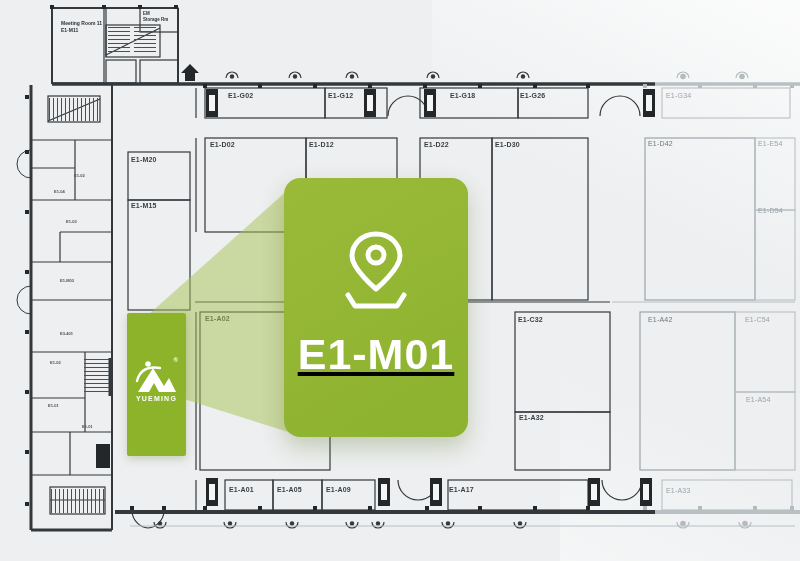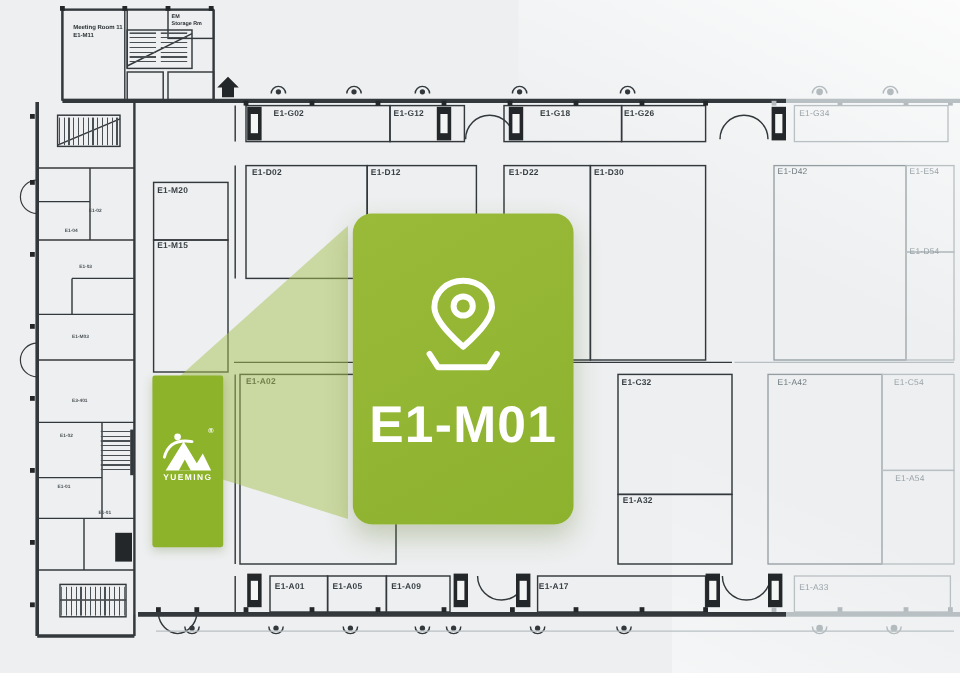--- a/index.html
+++ b/index.html
@@ -24,24 +24,24 @@
   .hatchv{position:absolute;background:repeating-linear-gradient(90deg,#4a4f53 0 1px,transparent 1px 4px);}
   
   .beam{position:absolute;left:138px;top:183px;width:152px;height:252px;
         background:rgba(168,194,82,.5);
         clip-path:polygon(0% 56%, 100% 2%, 100% 99%, 0% 80%);}
   .logo-block{position:absolute;left:127px;top:313px;width:59px;height:143px;
         background:#8db32b;border-radius:2px;box-shadow:0 3px 8px rgba(90,110,40,.25);}
   .brand{position:absolute;left:0;right:0;top:82px;text-align:center;color:#fff;
         font-size:7px;font-weight:700;letter-spacing:1.2px;}
   .reg{position:absolute;right:8px;top:44px;color:#fff;font-size:6px;font-weight:700;}
-  .card{position:absolute;left:294px;top:178px;width:184px;height:259px;border-radius:16px;
+  .card{position:absolute;left:284px;top:178px;width:184px;height:259px;border-radius:16px;
         background:linear-gradient(150deg,#9aba39,#8cb22e);
         box-shadow:0 10px 22px rgba(100,120,45,.30);
-        display:flex;flex-direction:column;align-items:center;}
+        display:flex;flex-direction:column;align-items:center;text-decoration:underline;}
   .card svg{margin-top:52px;}
   .card-id{margin-top:18px;color:#fff;font-size:43px;font-weight:600;letter-spacing:1px;}
 </style>
 </head>
 <body>
 
 <div class="stage">
   <div class="sheen"></div>
   <div class="sheen2"></div>
 

